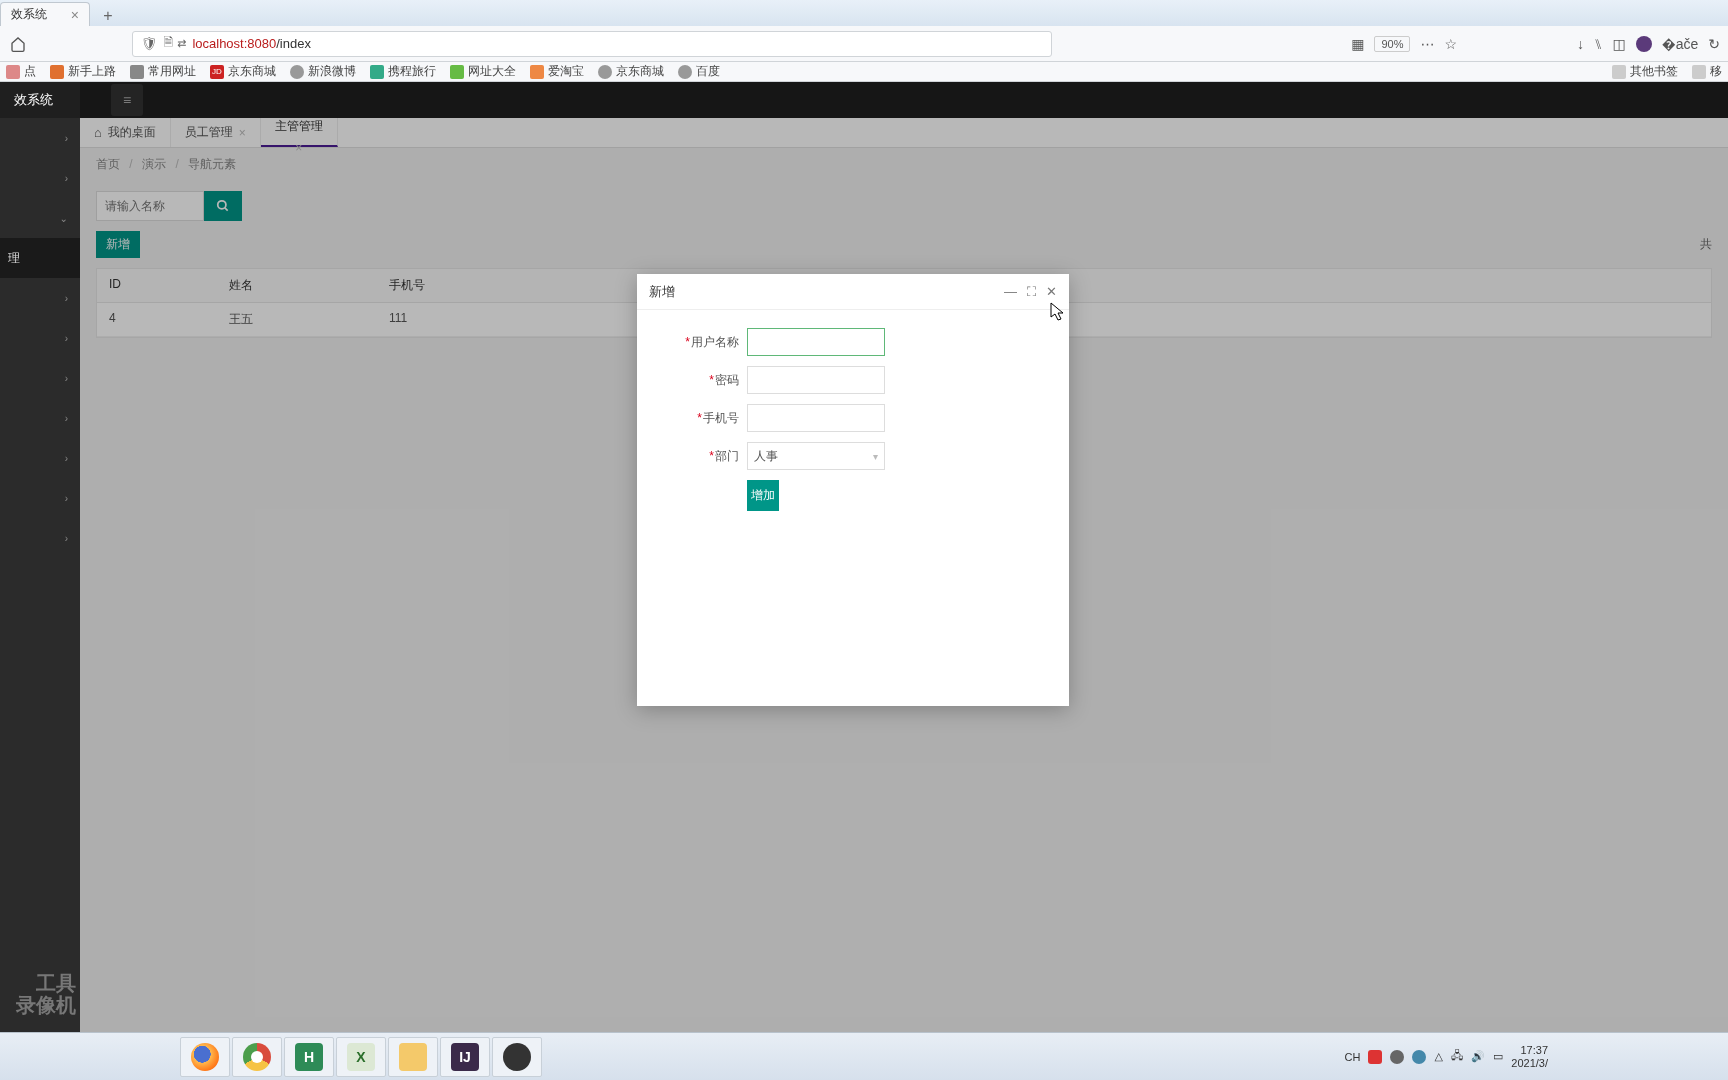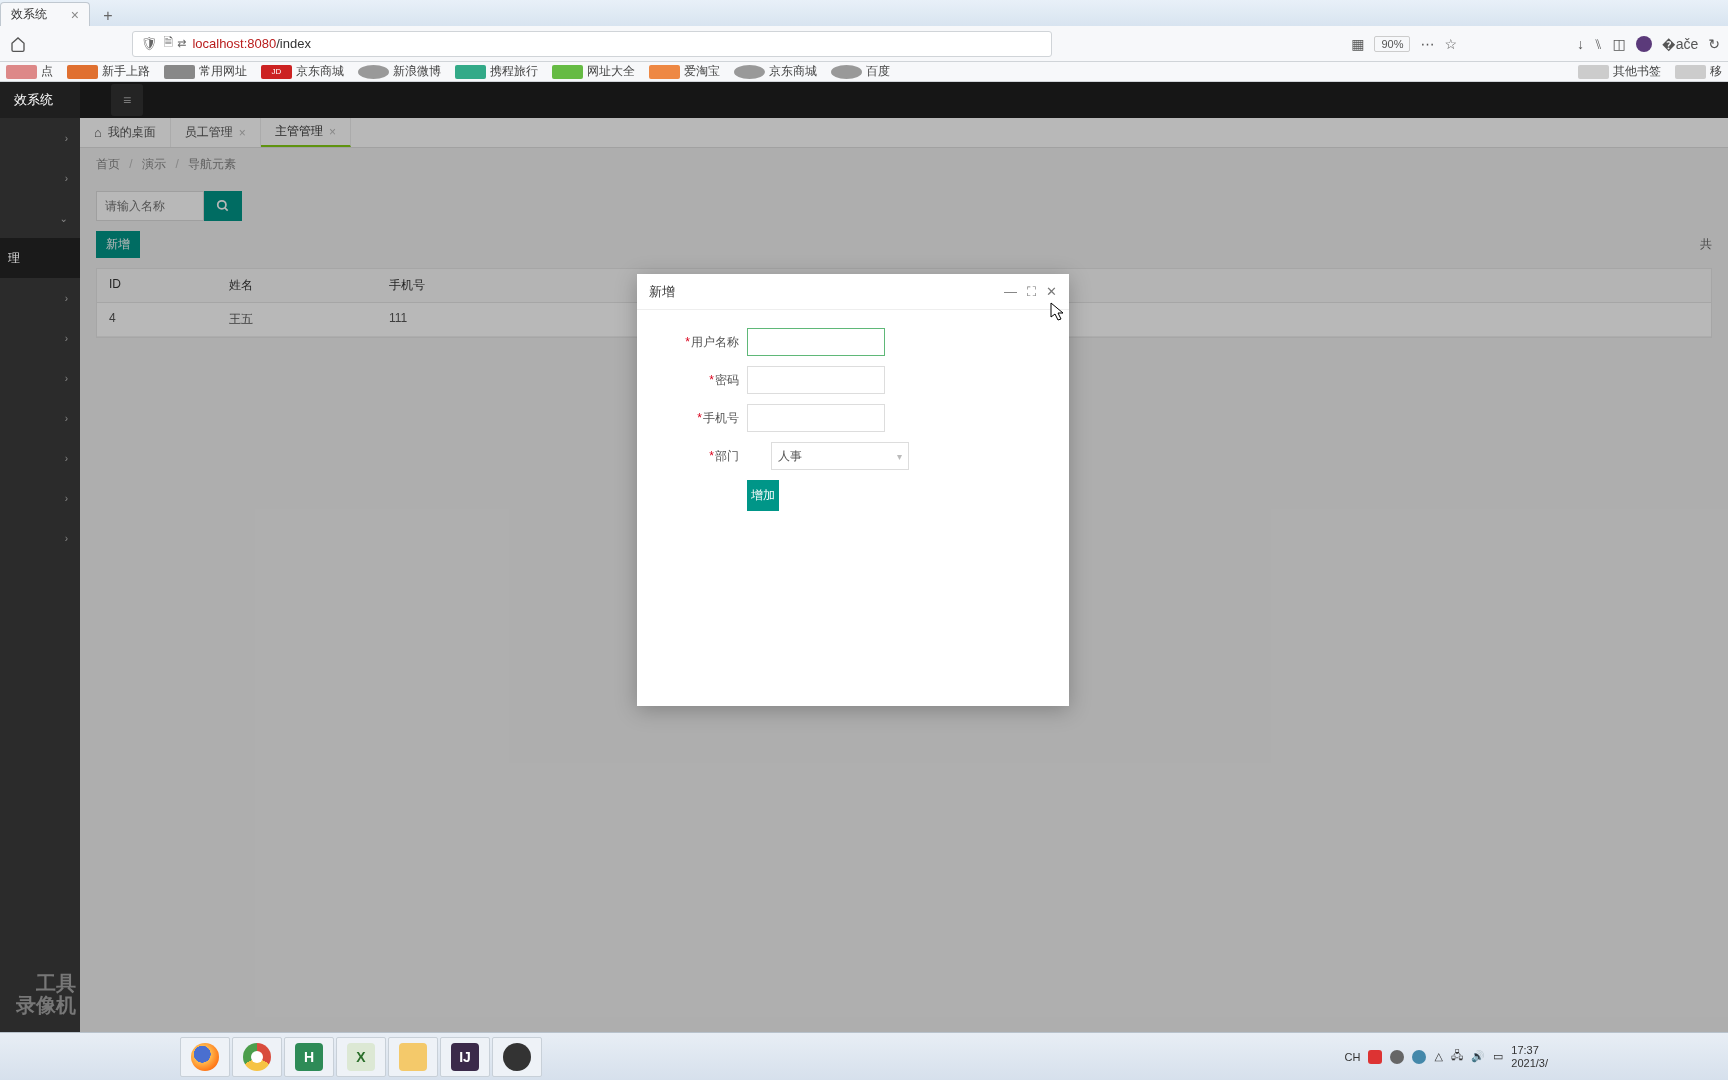--- a/index.html
+++ b/index.html
@@ -19,39 +19,39 @@
 .url-steam { color: #666; margin-right: 6px; font-size: 11px; }
 .url-host { color: #b91c1c; }
 .url-path { color: #333; }
 .url-right { margin-left: auto; display: flex; align-items: center; gap: 10px; color: #555; font-size: 14px; }
 .zoom-box { border: 1px solid #ccc; padding: 1px 6px; font-size: 11px; border-radius: 2px; }
 .url-extra-icons { display: flex; gap: 10px; margin-left: 110px; align-items: center; }
 .avatar-dot { width: 16px; height: 16px; border-radius: 50%; background: #5b3a7a; }
 
 .bookmarks { height: 20px; background: #f7f8fa; display: flex; align-items: center; padding: 0 6px; gap: 14px; font-size: 12px; color: #444; border-bottom: 1px solid #d0d4d8; }
 .bm { display: flex; align-items: center; gap: 4px; cursor: pointer; white-space: nowrap; }
-.bm-ico { width: 31px; height: 14px; border-radius: 2px; display: inline-block; }
+.bm-ico { width: 14px; height: 14px; border-radius: 2px; display: inline-block; }
 .bm-right { margin-left: auto; display: flex; gap: 14px; }
 
 
 .app { position: relative; height: calc(1080px - 26px - 36px - 20px - 48px); display: flex; }
 .topbar { position: absolute; left: 0; right: 0; top: 0; height: 36px; background: #1f1f1f; color: #fff; display: flex; align-items: center; padding-left: 0; z-index: 3; }
 .app-title { font-size: 13px; padding: 0 14px; }
 .hamburger { width: 32px; height: 32px; background: #333; border-radius: 3px; display: flex; align-items: center; justify-content: center; color: #aaa; font-size: 14px; margin-left: 44px; }
 
 .sidebar { width: 80px; background: #2b2b2b; color: #bbb; padding-top: 36px; display: flex; flex-direction: column; }
 .side-item { height: 40px; display: flex; align-items: center; justify-content: flex-end; padding-right: 12px; color: #888; font-size: 12px; cursor: pointer; }
 .side-item.active { background: #1a1a1a; color: #ddd; justify-content: flex-start; padding-left: 8px; }
 .chev { font-size: 10px; }
 .side-bottom { margin-top: auto; padding: 16px 4px; color: #777; font-size: 20px; font-weight: bold; text-align: right; line-height: 1.1; }
 
 .main { flex: 1; padding-top: 36px; background: #f2f2f2; position: relative; }
 .content-tabs { height: 30px; background: #fff; border-bottom: 1px solid #e0e0e0; display: flex; align-items: stretch; }
 .ctab { display: flex; align-items: center; padding: 0 14px; font-size: 12px; color: #555; border-right: 1px solid #eee; gap: 6px; cursor: pointer; }
-.ctab.active { border-bottom: 2px solid #84cc16; color: #333; }
+.ctab.active { border-bottom: 2px solid #4c1d95; color: #333; flex-direction: column; }
 .ctab-close { color: #bbb; font-size: 12px; }
 .home-ico { font-size: 13px; }
 
 .breadcrumb { padding: 8px 16px; font-size: 12px; color: #888; }
 .bc-sep { margin: 0 6px; color: #bbb; }
 
 .toolbar { padding: 10px 16px; display: flex; align-items: flex-end; gap: 0; }
 .search-input { width: 108px; height: 30px; border: 1px solid #ddd; padding: 0 8px; font-size: 12px; color: #333; background: #fff; }
 .search-btn { width: 38px; height: 30px; background: #009688; color: #fff; display: flex; align-items: center; justify-content: center; border: none; cursor: pointer; }
 
@@ -74,34 +74,34 @@
 .dialog { position: absolute; left: 557px; top: 192px; width: 432px; height: 432px; background: #fff; box-shadow: 0 4px 20px rgba(0,0,0,0.25); z-index: 6; display: flex; flex-direction: column; }
 .dlg-head { height: 36px; display: flex; align-items: center; padding: 0 12px; font-size: 13px; color: #333; border-bottom: 1px solid #eee; }
 .dlg-ctrls { margin-left: auto; display: flex; gap: 10px; color: #777; font-size: 13px; }
 .dlg-ctrls span { cursor: pointer; }
 .dlg-body { padding: 18px 30px; }
 .form-row { display: flex; align-items: center; margin-bottom: 10px; }
 .form-label { width: 72px; text-align: right; font-size: 12px; color: #555; margin-right: 8px; }
 .req { color: #d9001b; margin-right: 1px; }
 .form-input { width: 138px; height: 28px; border: 1px solid #ddd; padding: 0 6px; font-size: 12px; }
 .form-input.focus { border-color: #5fb878; outline: none; }
-.form-select { width: 138px; height: 28px; border: 1px solid #ddd; padding: 0 6px; font-size: 12px; display: flex; align-items: center; color: #555; position: relative; background: #fff; margin-left: 24px; }
+.form-select { width: 138px; height: 28px; border: 1px solid #ddd; padding: 0 6px; font-size: 12px; display: flex; align-items: center; color: #555; position: relative; background: #fff; }
 .sel-caret { margin-left: auto; color: #bbb; font-size: 10px; }
 .submit-btn { margin-left: 80px; background: #009688; color: #fff; border: none; padding: 7px 4px; font-size: 12px; cursor: pointer; }
 
 
 .cursor { position: absolute; left: 970px; top: 220px; z-index: 10; pointer-events: none; }
 
 
 .taskbar { position: fixed; left: 0; right: 0; bottom: 0; height: 48px; background: linear-gradient(#e8eef5, #d6e0ec); border-top: 1px solid #b8c2cc; display: flex; align-items: center; padding: 0 180px 0 180px; gap: 0; }
 .task-item { width: 50px; height: 40px; display: flex; align-items: center; justify-content: center; border: 1px solid transparent; }
 .task-item.app-ico { border: 1px solid #c8d0d8; background: #eef2f7; border-radius: 2px; margin-right: 2px; }
 .task-right { margin-left: auto; display: flex; align-items: center; gap: 8px; font-size: 11px; color: #333; }
 .tray-ico { width: 14px; height: 14px; display: inline-block; }
-.clock { line-height: 1.1; }
+.clock { text-align: right; line-height: 1.1; }
 
 .ico-circle { width: 28px; height: 28px; border-radius: 50%; }
 .firefox { background: radial-gradient(circle at 40% 40%, #4a6fd0 35%, #ffb84d 36%, #ff7a1a 70%, #e04a00); }
 .chrome { background: conic-gradient(#d94c3d 0 120deg, #f6c344 120deg 240deg, #4c9e4c 240deg 360deg); position: relative; }
 .chrome::after { content: ""; position: absolute; inset: 8px; background: #fff; border-radius: 50%; }
 .sq { width: 28px; height: 28px; border-radius: 4px; display: flex; align-items: center; justify-content: center; color: #fff; font-weight: bold; font-size: 14px; }
 </style>
 </head>
 <body>
 

